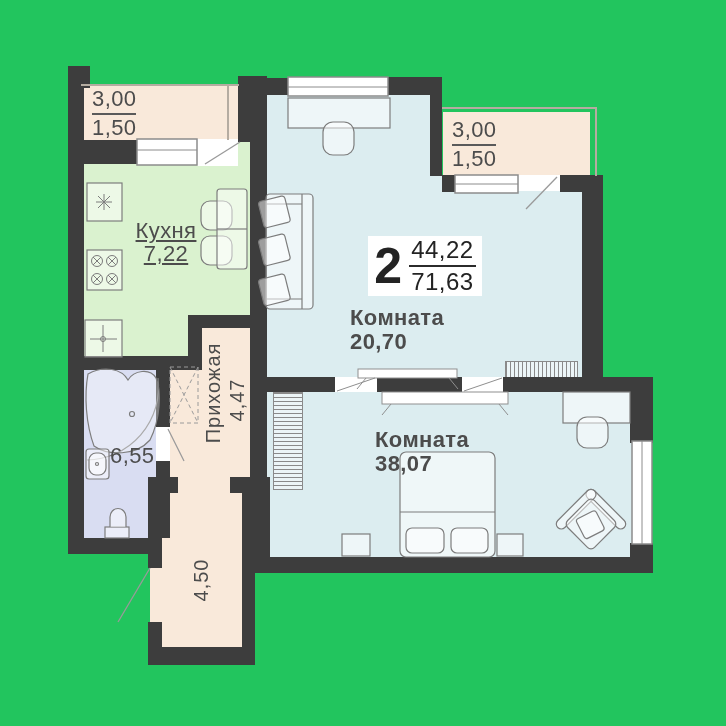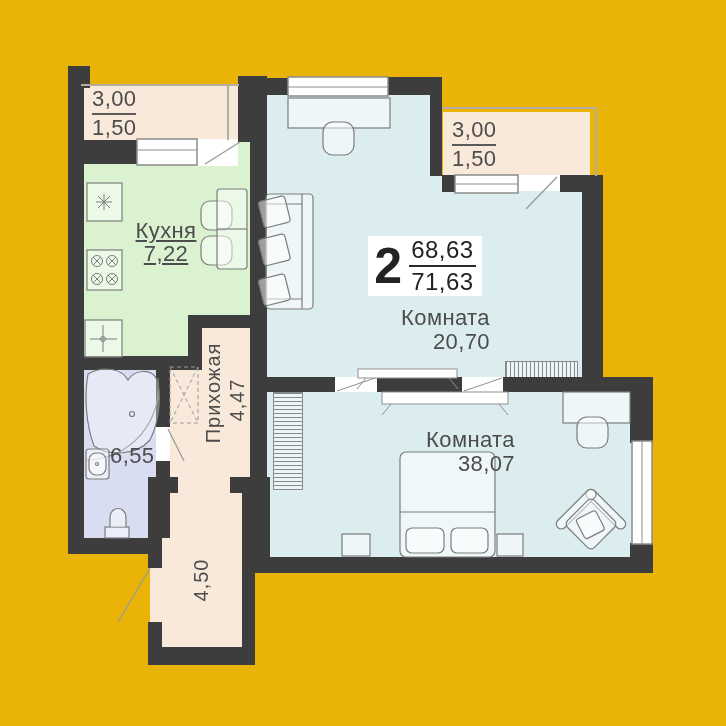--- a/index.html
+++ b/index.html
@@ -1,32 +1,32 @@
 <!DOCTYPE html>
 <html><head>
 <meta charset="utf-8">
 <style>
   html,body{margin:0;padding:0;background:#fff;}
   body{font-family:"Liberation Sans",sans-serif;}
-  #plan{position:relative;width:726px;height:726px;background:#eab308;overflow:hidden;}
+  #plan{position:relative;width:726px;height:726px;background:#22c55e;overflow:hidden;}
   .f{position:absolute;}
   .w{position:absolute;background:#3d3d3d;}
   .gap{position:absolute;background:#fff;}
   .fill-kitchen{background:#daf2cf;}
   .fill-room{background:#dcedf0;}
   .fill-wet{background:#d9ddf2;}
   .fill-hall{background:#f9e9da;}
   .hatch-v{position:absolute;border:1px solid #8a8a8a;background-color:rgba(255,255,255,.45);
     background-image:repeating-linear-gradient(90deg,#8a8a8a 0 1px,transparent 1px 4px);}
   .hatch-h{position:absolute;border:1px solid #8a8a8a;background-color:rgba(255,255,255,.45);
     background-image:repeating-linear-gradient(180deg,#8a8a8a 0 1px,transparent 1px 4px);}
   svg.overlay{position:absolute;left:0;top:0;width:726px;height:726px;pointer-events:none;}
   .lbl{position:absolute;color:#4c4c4c;font-size:22px;letter-spacing:.4px;white-space:nowrap;}
   .lbl2{text-align:center;line-height:23px;}
-  .rlbl{text-align:right;line-height:24px;}
+  .rlbl{text-align:left;line-height:24px;font-weight:bold;}
   .vlbl{position:absolute;color:#4c4c4c;font-size:20px;letter-spacing:1px;white-space:nowrap;
     text-align:center;transform:rotate(-90deg);transform-origin:center;}
   .dim-underline{display:inline-block;border-bottom:2px solid #5a5a5a;padding-bottom:1px;}
   #summary-box{position:absolute;left:368px;top:236px;width:114px;height:60px;background:#fff;
     display:flex;align-items:center;justify-content:center;gap:7px;color:#232323;}
   #summary-box .big{font-size:50px;font-weight:700;line-height:1;}
   #summary-box .frac{display:flex;flex-direction:column;align-items:center;font-size:24px;letter-spacing:.5px;}
   #summary-box .frac .top{border-bottom:2px solid #2b2b2b;padding:0 2px 1px 2px;}
   #summary-box .frac .bot{padding-top:1px;}
 </style>
@@ -239,18 +239,18 @@
   <div class="lbl" style="left:110px;top:443px;"><span>6,55</span></div>
 
   <div class="vlbl" style="left:142px;top:383px;width:140px;height:20px;"><span>Прихожая</span></div>
   <div class="vlbl" style="left:201px;top:390px;width:70px;height:20px;"><span>4,47</span></div>
 
   <div class="vlbl" style="left:150px;top:570px;width:100px;height:20px;"><span>4,50</span></div>
 
   <div id="summary-box">
     <span class="big">2</span>
     <span class="frac">
-      <span class="top">68,63</span>
+      <span class="top">44,22</span>
       <span class="bot">71,63</span>
     </span>
   </div>
 
 </div>
 
 </body></html>

